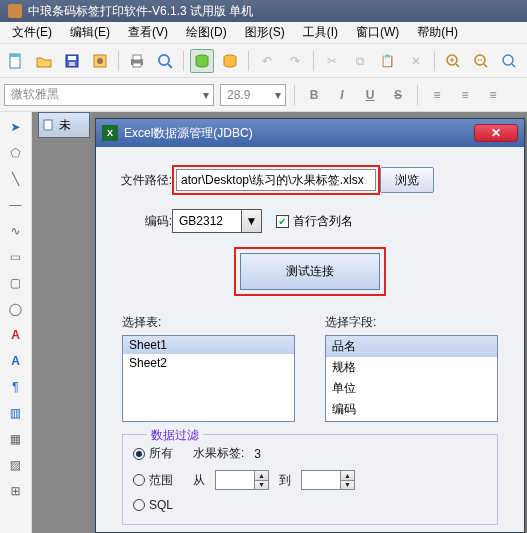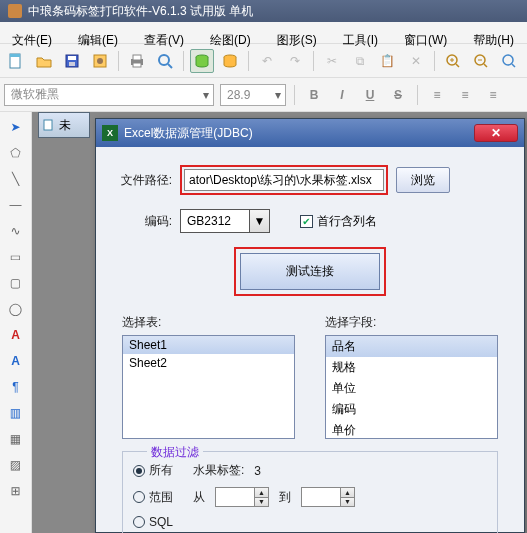--- a/index.html
+++ b/index.html
@@ -1,55 +1,55 @@
 <!DOCTYPE html>
 <html><head>
 <meta charset="utf-8">
 <style>
 *{box-sizing:border-box;margin:0;padding:0;font-family:"Microsoft YaHei","SimSun",sans-serif;font-size:12px}
 body{background:#fff;width:527px;height:533px;overflow:hidden;position:relative}
 .titlebar{background:linear-gradient(#5a6b8a,#4a5a78);color:#fff;padding:4px 8px;height:22px;display:flex;align-items:center;gap:6px}
 .titlebar .ico{width:14px;height:14px;background:#c84;border-radius:2px}
-.menubar{background:#f4f4f4;padding:8px 4px;height:22px;display:flex;gap:10px;border-bottom:1px solid #ddd}
+.menubar{background:#f4f4f4;padding:0 4px;height:22px;display:flex;gap:2px;border-bottom:1px solid #ddd}
 .menubar span{padding:2px 8px;cursor:default}
 .toolbar{background:#f4f4f4;padding:4px;height:34px;display:flex;gap:4px;align-items:center;border-bottom:1px solid #ddd}
 .tbtn{width:24px;height:24px;display:flex;align-items:center;justify-content:center;border:1px solid transparent;border-radius:2px}
 .tbtn.sel{border-color:#7a9;background:#dfe8dd}
 .sep{width:1px;height:20px;background:#ccc;margin:0 2px}
 .fontbar{background:#f4f4f4;padding:4px;height:34px;display:flex;gap:6px;align-items:center;border-bottom:1px solid #ddd}
 .combo{border:1px solid #aaa;background:#fff;height:22px;padding:0 18px 0 6px;color:#888;position:relative;display:flex;align-items:center}
 .combo::after{content:"▾";position:absolute;right:4px;color:#666}
 .fbtn{width:22px;height:22px;display:flex;align-items:center;justify-content:center;color:#888;font-weight:bold}
 .work{position:absolute;left:0;top:112px;right:0;bottom:0;display:flex}
 .sidetools{width:32px;background:#f4f4f4;border-right:1px solid #ddd;display:flex;flex-direction:column;gap:4px;padding:4px;align-items:center}
 .stool{width:22px;height:22px;display:flex;align-items:center;justify-content:center;color:#666}
 .canvas{flex:1;background:#888;position:relative}
 .doc{position:absolute;left:6px;top:0;width:52px;height:26px;background:linear-gradient(#d9e4f5,#bcd);border:1px solid #567;display:flex;align-items:center;gap:4px;padding:0 4px}
 .dialog{position:absolute;left:95px;top:118px;width:430px;height:415px;background:#eef1f6;border:1px solid #345;box-shadow:2px 2px 6px rgba(0,0,0,.3)}
 .dlg-title{height:28px;background:linear-gradient(#6b8bc4,#3c63a8);display:flex;align-items:center;padding:0 6px;color:#fff;gap:6px}
 .dlg-title .xl{width:16px;height:16px;background:#1a6b2f;display:flex;align-items:center;justify-content:center;color:#fff;font-size:9px;font-weight:bold}
 .dlg-close{margin-left:auto;width:44px;height:18px;background:linear-gradient(#e56,#c23);border-radius:3px;border:1px solid #923;display:flex;align-items:center;justify-content:center;color:#fff;font-weight:bold}
 .dlg-body{padding:18px 16px}
-.row{display:flex;align-items:center;gap:8px;margin-bottom:14px}
+.row{display:flex;align-items:center;margin-bottom:14px}
 .lbl{width:60px;text-align:right;color:#222}
 .pathbox{border:2px solid #d22;padding:2px;display:flex;align-items:center}
 .pathinput{border:1px solid #888;height:22px;width:200px;padding:0 4px;background:#fff}
 .btn{height:26px;padding:0 14px;background:linear-gradient(#f8faff,#d6def0);border:1px solid #7a8aac;border-radius:2px;display:flex;align-items:center;justify-content:center;cursor:default}
 .sel-combo{border:1px solid #555;height:24px;width:90px;display:flex;align-items:center;background:#fff}
 .sel-combo span{flex:1;padding:0 6px}
 .sel-combo .arr{width:20px;height:100%;border-left:1px solid #555;display:flex;align-items:center;justify-content:center;background:linear-gradient(#f4f4f4,#ddd)}
 .chk{display:flex;align-items:center;gap:4px}
 .chk .box{width:13px;height:13px;border:1px solid #345;background:#fff;display:flex;align-items:center;justify-content:center;color:#1a5;font-size:10px}
 .testrow{display:flex;justify-content:center;margin:6px 0 18px}
 .testwrap{border:2px solid #d22;padding:4px}
 .testbtn{width:140px;height:37px;background:linear-gradient(#eaf0fb,#c2d2ee);border:1px solid #6a7fa8;display:flex;align-items:center;justify-content:center}
 .lists{display:flex;gap:30px;padding:0 10px}
 .listcol{flex:1}
 .listlbl{margin-bottom:4px;color:#222}
-.listbox{border:1px solid #7a8aac;background:#fff;height:104px;overflow:auto}
+.listbox{border:1px solid #7a8aac;background:#fff;height:87px;overflow:auto}
 .listbox div{padding:2px 6px}
 .listbox div.sel{background:linear-gradient(#d8e3f5,#bfd1ee)}
 .grp{border:1px solid #bcc5d6;margin:12px 10px 0;padding:10px 10px 4px;position:relative}
 .grp .gl{position:absolute;top:-8px;left:24px;background:#eef1f6;padding:0 4px;color:#6d28d9}
 .radio{width:12px;height:12px;border:1px solid #345;border-radius:50%;display:inline-flex;align-items:center;justify-content:center;margin-right:4px}
 .radio.on::after{content:"";width:6px;height:6px;background:#234;border-radius:50%}
 .rrow{display:flex;align-items:center;gap:10px;margin-bottom:8px;color:#222}
 .spin{border:1px solid #888;height:20px;width:54px;display:flex;background:#fff}
 .spin span{flex:1}
 .spin .ar{width:14px;border-left:1px solid #888;display:flex;flex-direction:column}

